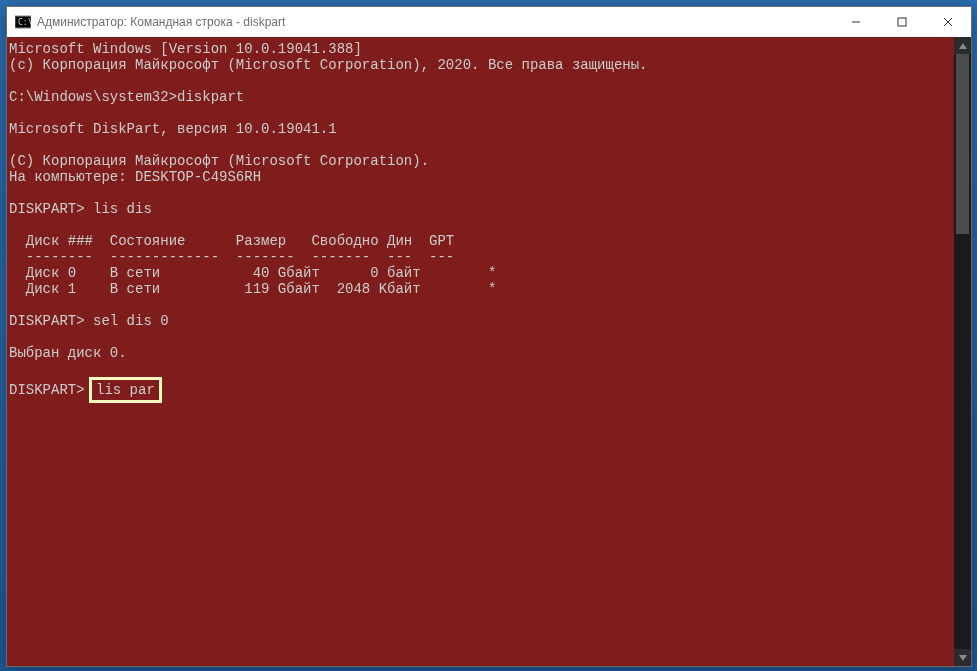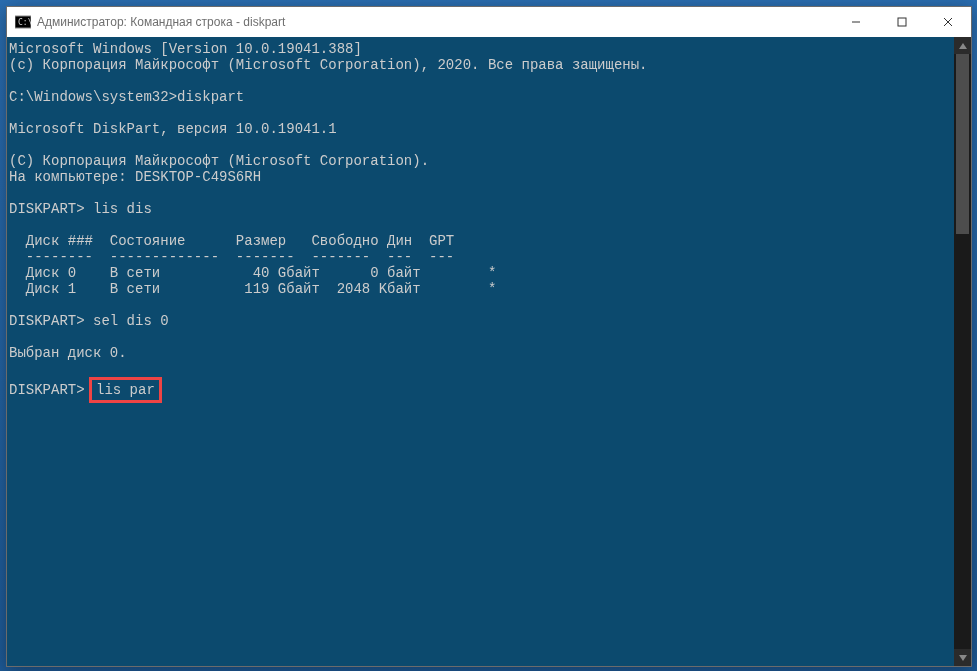--- a/index.html
+++ b/index.html
@@ -60,34 +60,34 @@
     width: 46px;
     height: 30px;
     display: flex;
     align-items: center;
     justify-content: center;
     color: #555;
   }
 
   .console {
     flex: 1;
-    background: #0c4a6e;
+    background: #7f1d1d;
     color: #ccc;
     font-family: Consolas, "Courier New", monospace;
     font-size: 14px;
     line-height: 16px;
     padding: 4px 2px 4px 2px;
     position: relative;
     overflow: hidden;
     white-space: pre;
   }
   .console .line { white-space: pre; }
   .highlight-box {
     display: inline-block;
-    border: 3px solid #ef4444;
+    border: 3px solid #fef9c3;
     padding: 2px 4px;
     margin-left: -4px;
   }
   .scrollbar {
     position: absolute;
     right: 0;
     top: 30px;
     bottom: 0;
     width: 17px;
     background: #2b2b2b;

